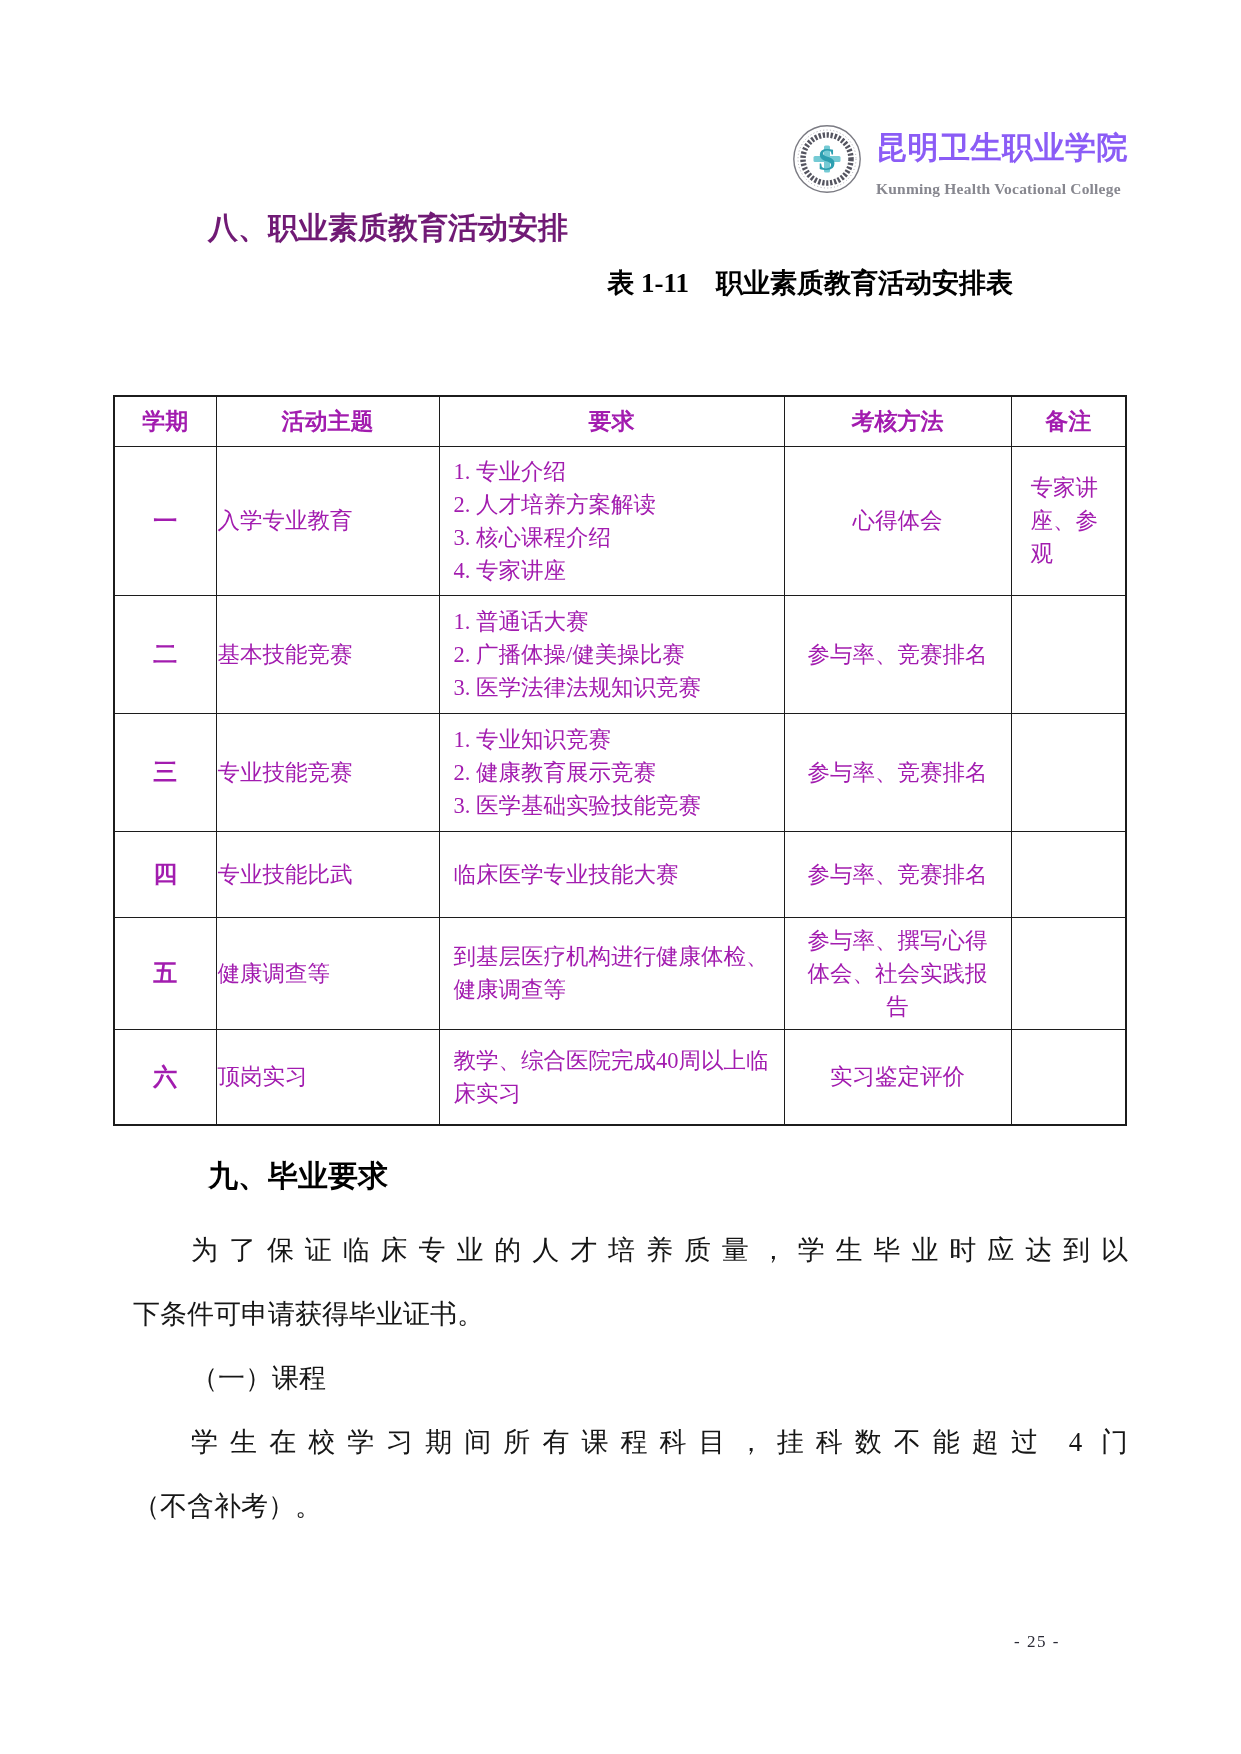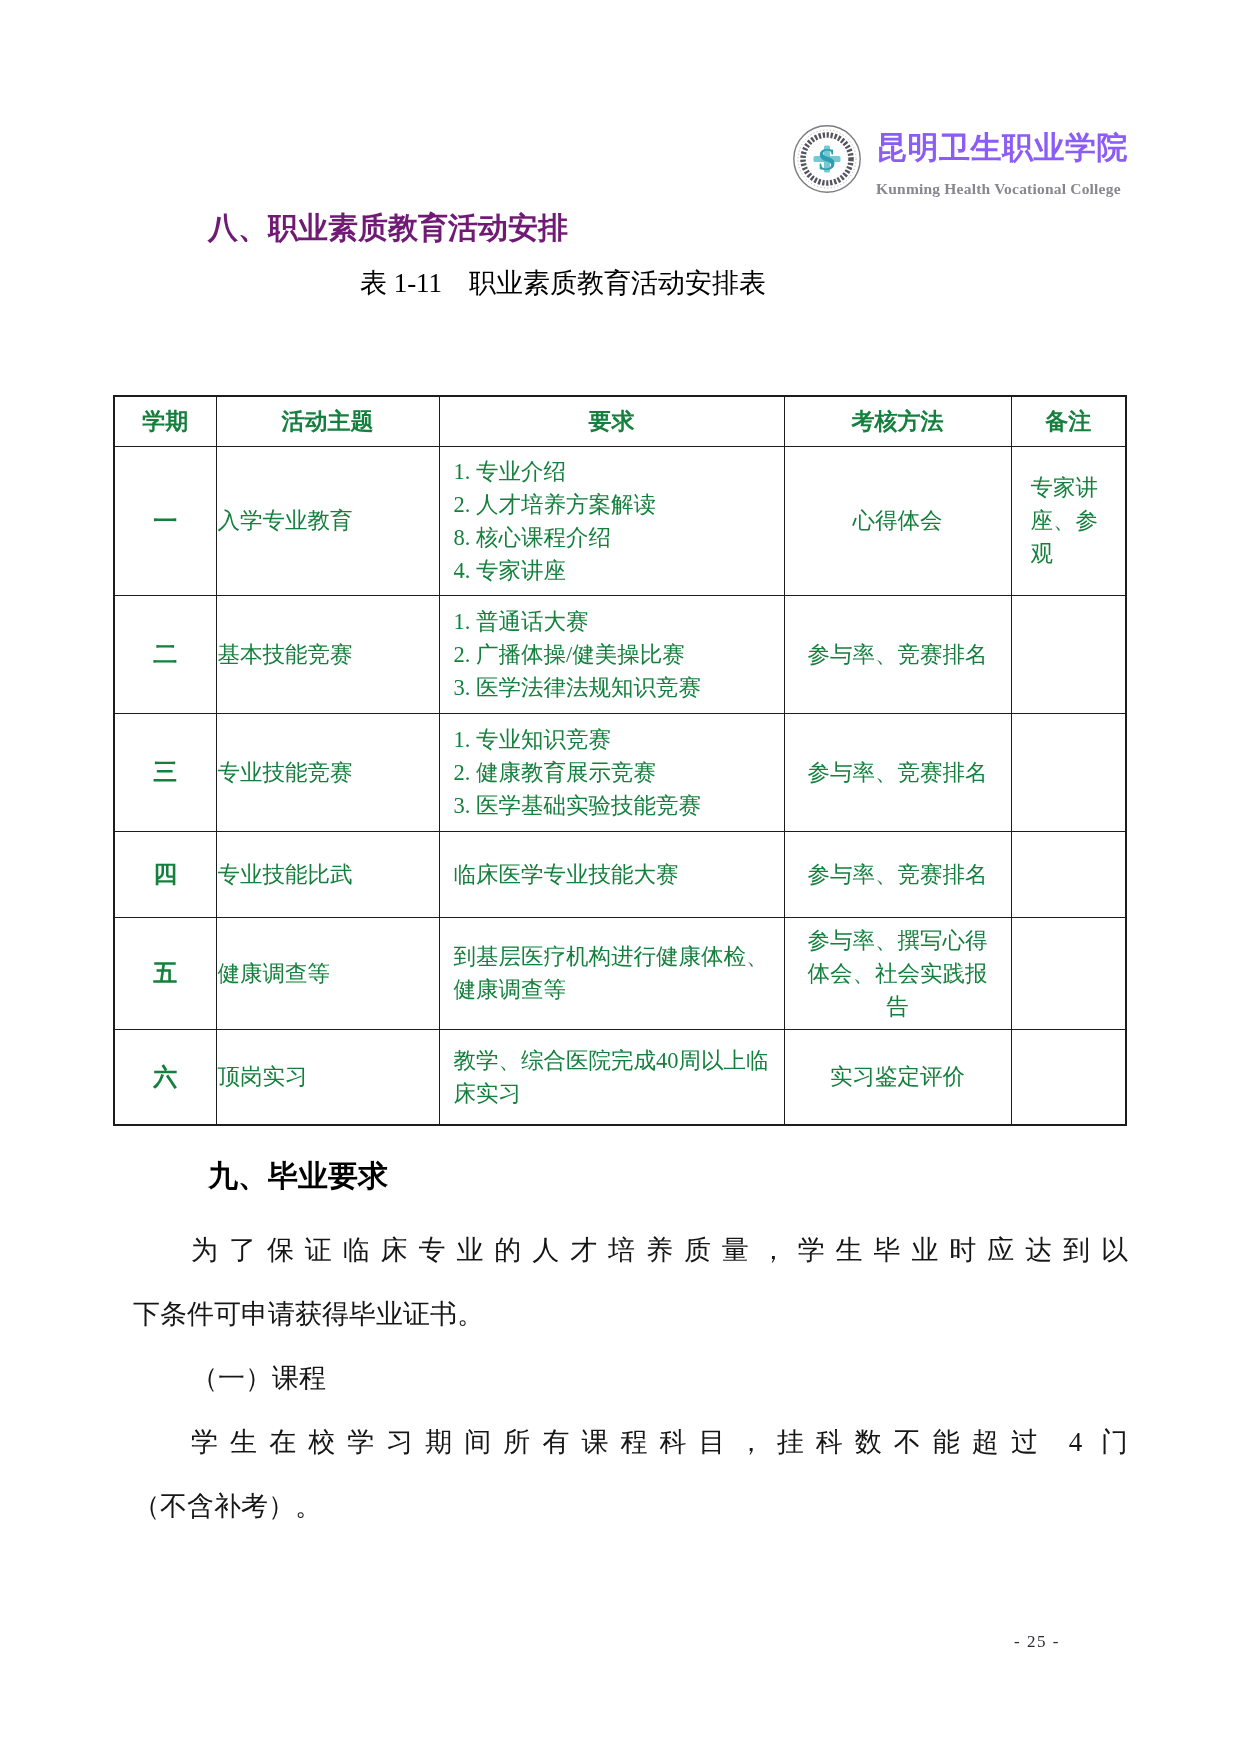--- a/index.html
+++ b/index.html
@@ -24,30 +24,30 @@
     font-family:"Liberation Serif","DejaVu Serif",serif;
   }
 
   
   .h-eight {
     position:absolute; left:208px; top:208px;
     font-family:"Liberation Sans","DejaVu Sans",sans-serif;
     font-weight:700; font-size:30px; color:#701a75;
   }
   .tbl-caption {
-    position:absolute; left:113px; top:265px; width:900px; text-align:center;
-    font-weight:400; font-size:27px; color:#000;
+    position:absolute; left:113px; top:265px; width:900px; text-align:right;
+    font-weight:700; font-size:27px; color:#000;
   }
 
   
   .act-table {
     position:absolute; left:113px; top:395px; width:1012px;
     border-collapse:collapse; table-layout:fixed;
     border:2.4px solid #1c1c1c;
-    font-size:22.5px; color:#15803d;padding-left:42px;
+    font-size:22.5px; color:#a21caf;padding-left:42px;
   }
   .act-table th, .act-table td { border:1.5px solid #1c1c1c; vertical-align:middle; }
   .act-table col.c0 { width:102px; }
   .act-table col.c1 { width:223px; }
   .act-table col.c2 { width:345px; }
   .act-table col.c3 { width:227px; }
   .act-table col.c4 { width:115px; }
   .act-table thead tr { height:50px; }
   .act-table tbody tr:nth-child(1) { height:142px; }
   .act-table tbody tr:nth-child(2) { height:118px; }
@@ -127,21 +127,21 @@
           <th>备注</th>
         </tr>
     </thead>
     <tbody id="table-body">
         <tr>
           <td class="td-sem">一</td>
           <td class="td-theme">入学专业教育</td>
           <td class="td-req">
             <div>1. 专业介绍</div>
             <div>2. 人才培养方案解读</div>
-            <div>8. 核心课程介绍</div>
+            <div>3. 核心课程介绍</div>
             <div>4. 专家讲座</div>
           </td>
           <td class="td-assess">心得体会</td>
           <td class="td-note">专家讲座、参观</td>
         </tr>
         <tr>
           <td class="td-sem">二</td>
           <td class="td-theme">基本技能竞赛</td>
           <td class="td-req">
             <div>1. 普通话大赛</div>

